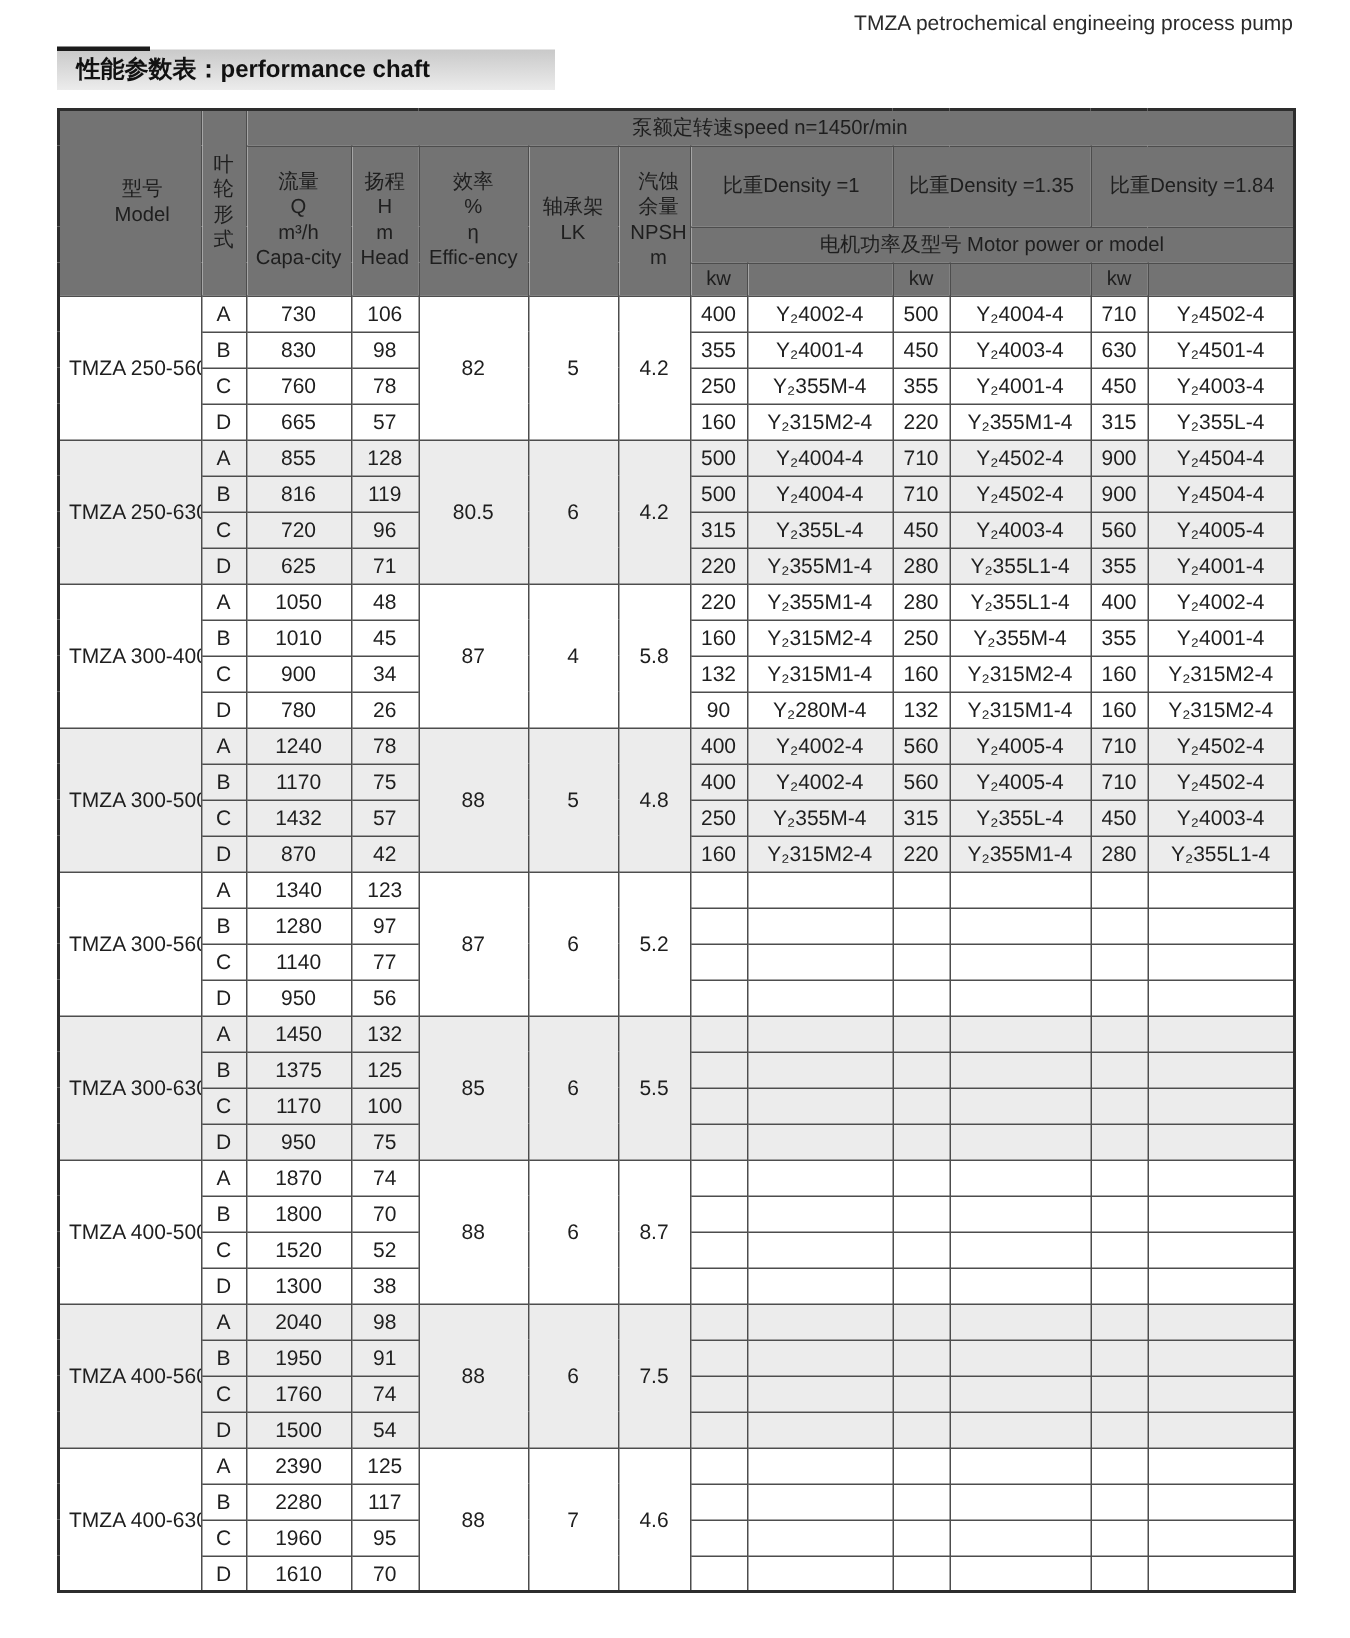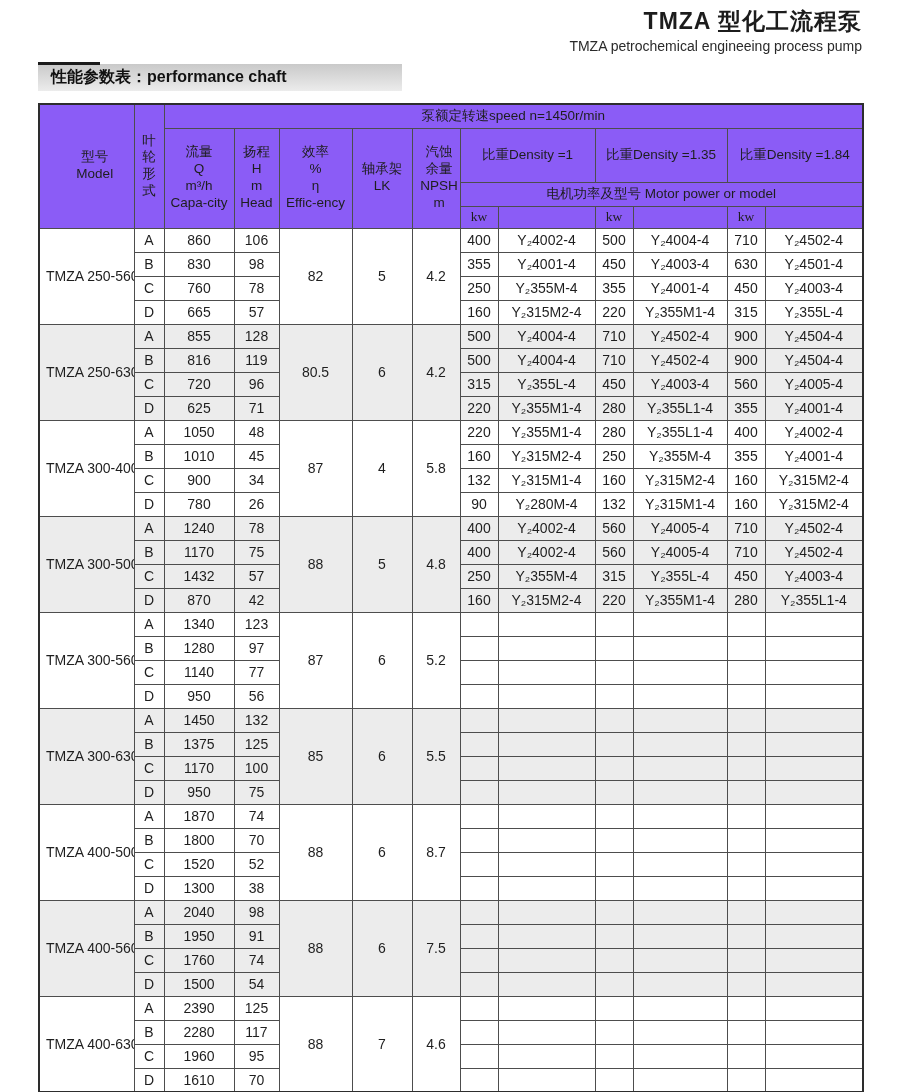--- a/index.html
+++ b/index.html
@@ -4,61 +4,60 @@
 <style>
   * { box-sizing: border-box; margin: 0; padding: 0; }
   html, body { width: 900px; background: #ffffff; font-family: "Liberation Sans", sans-serif; color: #222; }
   body { width: 900px; height: 1092px; overflow: hidden; }
 
   .titlebar { text-align: right; padding: 6px 38px 0 0; }
   .title-cn { font-size: 23px; font-weight: bold; letter-spacing: 1px; color: #1c1c1c; }
   .title-en { font-size: 14px; color: #2a2a2a; margin-top: 1px; }
 
   .section-bar {
-    position: relative; margin: 10px 0 0 38px; width: 364px; height: 27px;
+    position: relative; margin: 10px 0 0 38px; width: 332px; height: 27px;
     background: linear-gradient(to bottom, #c9c9c9 0%, #ececec 100%);
     display: flex; align-items: center; padding-left: 13px; text-align: right;
   }
   .section-bar::before {
     content: ""; position: absolute; top: -2px; left: 0; width: 62px; height: 3px; background: #1b1b1b;
   }
   .section-label { font-size: 16px; font-weight: bold; color: #111; }
 
   table.spec {
     margin: 12px 0 0 38px; width: 824px;
     border-collapse: collapse; table-layout: fixed;
     border: 2px solid #2d2d2d;
   }
   .spec th, .spec td {
     border: 1px solid #4d4d4d;
     font-size: 14px; text-align: center; vertical-align: middle;
     overflow: hidden;
   }
   .spec thead th {
-    background: #8b5cf6; font-weight: normal; color: #1e1e1e;
+    background: #737373; font-weight: normal; color: #1e1e1e;
     white-space: pre-line; line-height: 1.25; font-size: 13.5px;
   }
   .r-speed th { height: 24px; }
   .r-density th { height: 54px; font-size: 14px; }
   .r-motor th { height: 24px; font-size: 14px; }
-  .r-kw th { height: 22px; font-size: 14px; font-family: Liberation Serif, serif; }
+  .r-kw th { height: 22px; font-size: 14px; }
   .th-model { text-align: left; padding-left: 16px; font-size: 14px; }
   .th-imp { font-size: 14px; line-height: 1.2; }
   .th-npsh { text-align: left; padding-left: 6px; margin-left: 25px; }
   .spec tbody td { height: 24px; background: #ffffff; color: #1e1e1e; }
   .spec tbody tr.shaded td { background: #ececec; }
   .model-cell { text-align: left; padding-left: 6px; font-size: 14px; white-space: nowrap; }
   .motor-cell { font-size: 13.5px; white-space: nowrap; }
   .num-cell { font-size: 14px; }
 </style>
 </head>
 <body>
 
 <div class="titlebar">
-  <div class="title-cn">TMZA 型化工流程泵</div>
   <div class="title-en">TMZA petrochemical engineeing process pump</div>
 </div>
 
 <div class="section-bar">
   <span class="section-label">性能参数表：performance chaft</span>
 </div>
 
 <table class="spec">
   <colgroup>
     <col style="width:95px">
@@ -117,21 +116,21 @@
       <th>kw</th>
       <th></th>
       <th>kw</th>
       <th></th>
     </tr>
   </thead>
   <tbody id="spec-body">
       <tr>
         <td class="model-cell" rowspan="4">TMZA 250-560</td>
         <td class="num-cell">A</td>
-        <td class="num-cell">860</td>
+        <td class="num-cell">730</td>
         <td class="num-cell">106</td>
         <td class="num-cell" rowspan="4">82</td>
         <td class="num-cell" rowspan="4">5</td>
         <td class="num-cell" rowspan="4">4.2</td>
         <td class="num-cell">400</td>
         <td class="motor-cell">Y₂4002-4</td>
         <td class="num-cell">500</td>
         <td class="motor-cell">Y₂4004-4</td>
         <td class="num-cell">710</td>
         <td class="motor-cell">Y₂4502-4</td>

